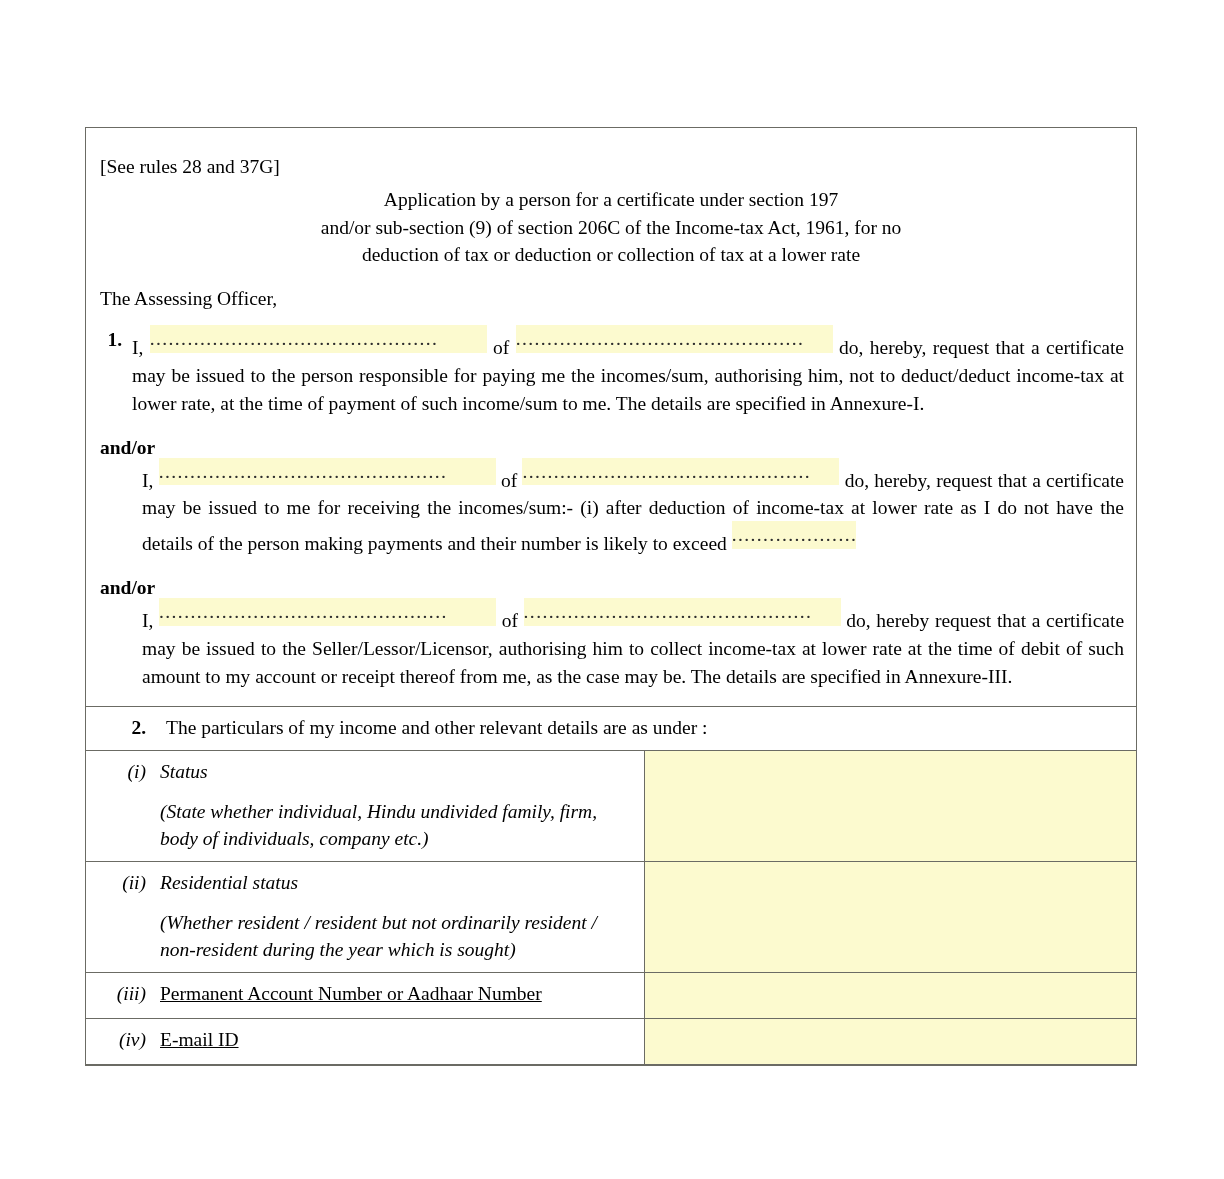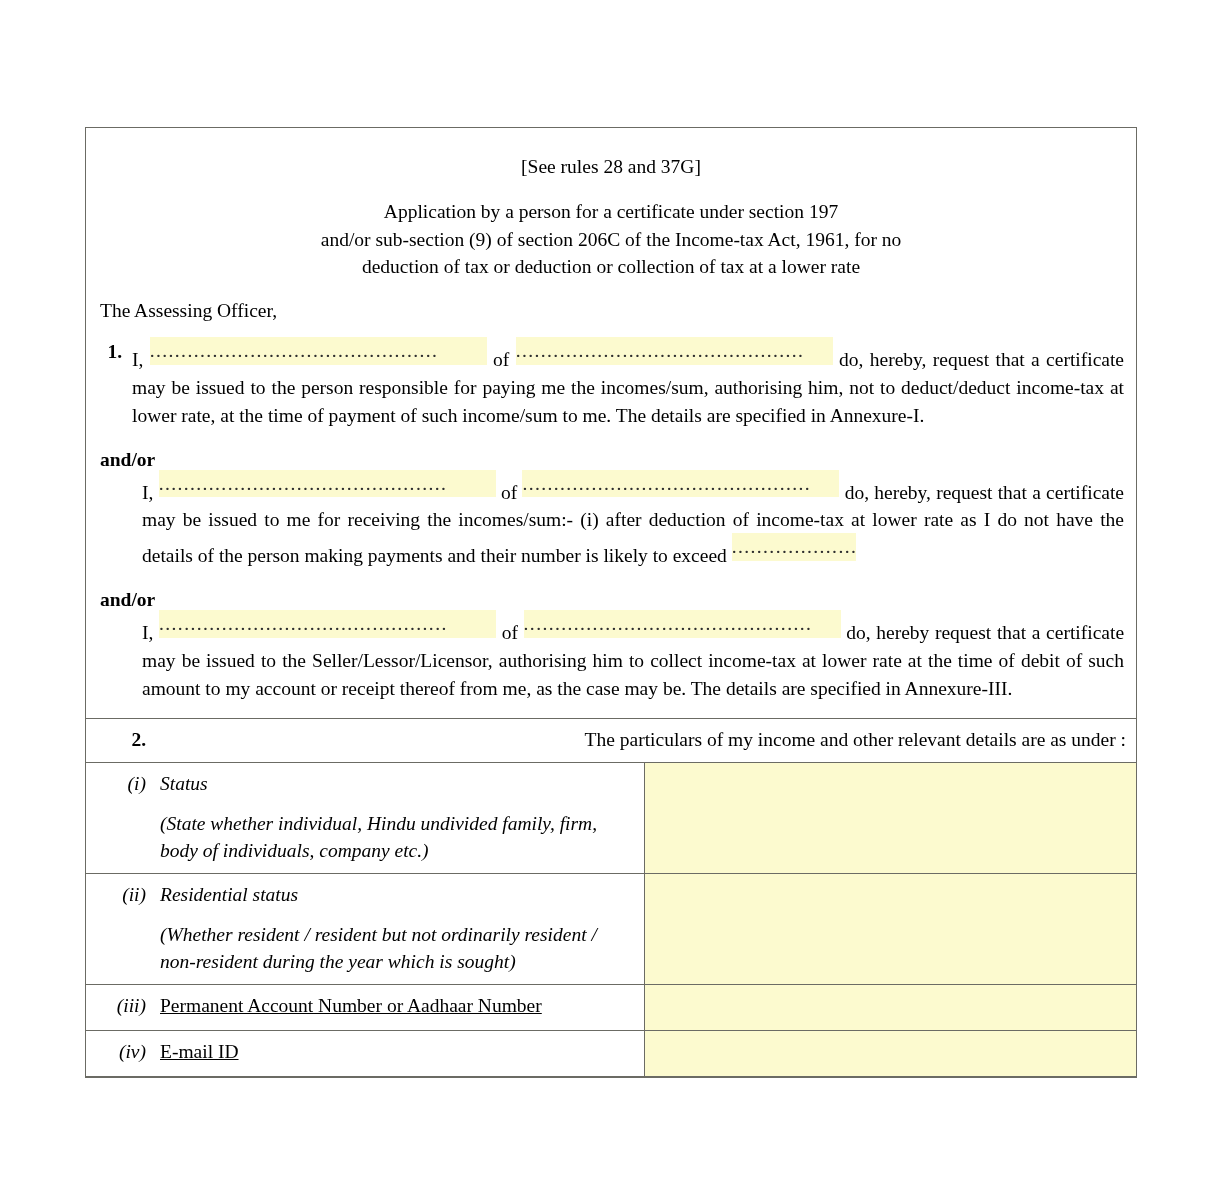--- a/index.html
+++ b/index.html
@@ -31,28 +31,28 @@
     padding: 12px 14px 4px 14px;
   }
   .form-title {
     text-align: center;
     font-weight: bold;
     font-size: 20.5px;
     line-height: 1.15;
     letter-spacing: 0.1px;
   }
   .form-rules {
-    text-align: center;
+    text-align: left;
     font-size: 19.5px;
     margin-top: 16px;
   }
   .form-subtitle {
     text-align: center;
     font-size: 19.5px;
-    margin-top: 20px;
+    margin-top: 8px;
     line-height: 1.42;
   }
 
   
   .addr-block {
     padding: 0 14px;
   }
   .addr-line {
     font-size: 19.5px;
     margin-top: 18px;
@@ -135,21 +135,20 @@
     border: 1.2px solid #6b6b64;
     vertical-align: top;
     font-size: 19.5px;
     line-height: 1.4;
     padding: 7px 10px 8px 10px;
   }
   td.row-head {
     border-left: none;
     border-right: none;
     padding-left: 14px;
-    text-align: right;
   }
   td.rn {
     width: 56px;
     text-align: right;
     border-right: none;
     border-left: none;
     padding-right: 6px;
     padding-left: 4px;
     font-style: italic;
     white-space: nowrap;

